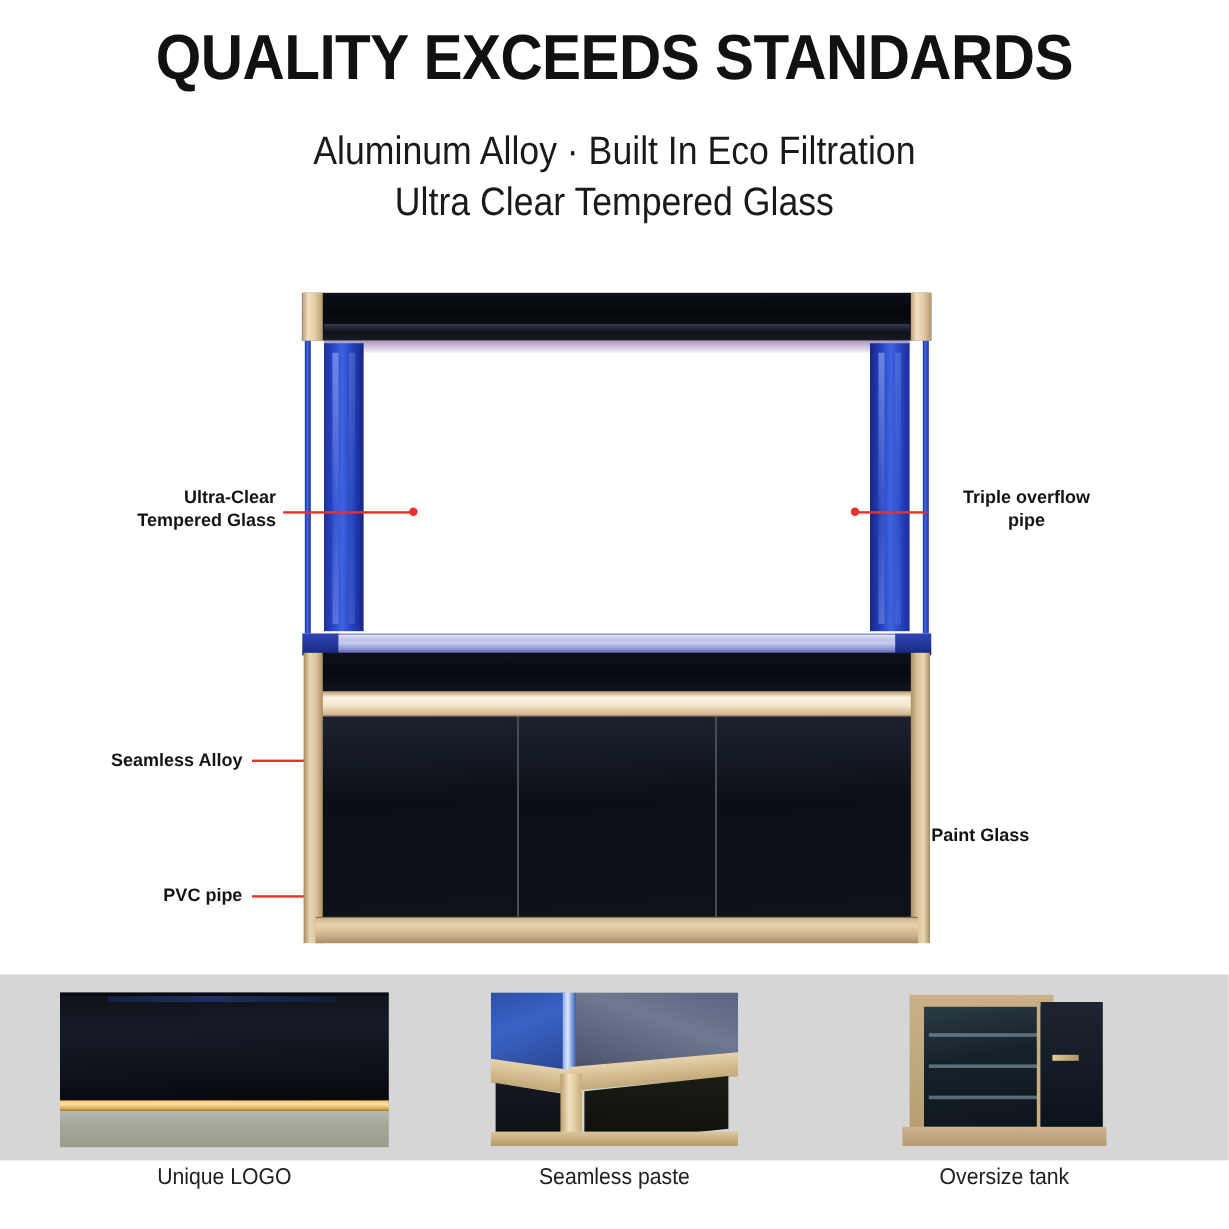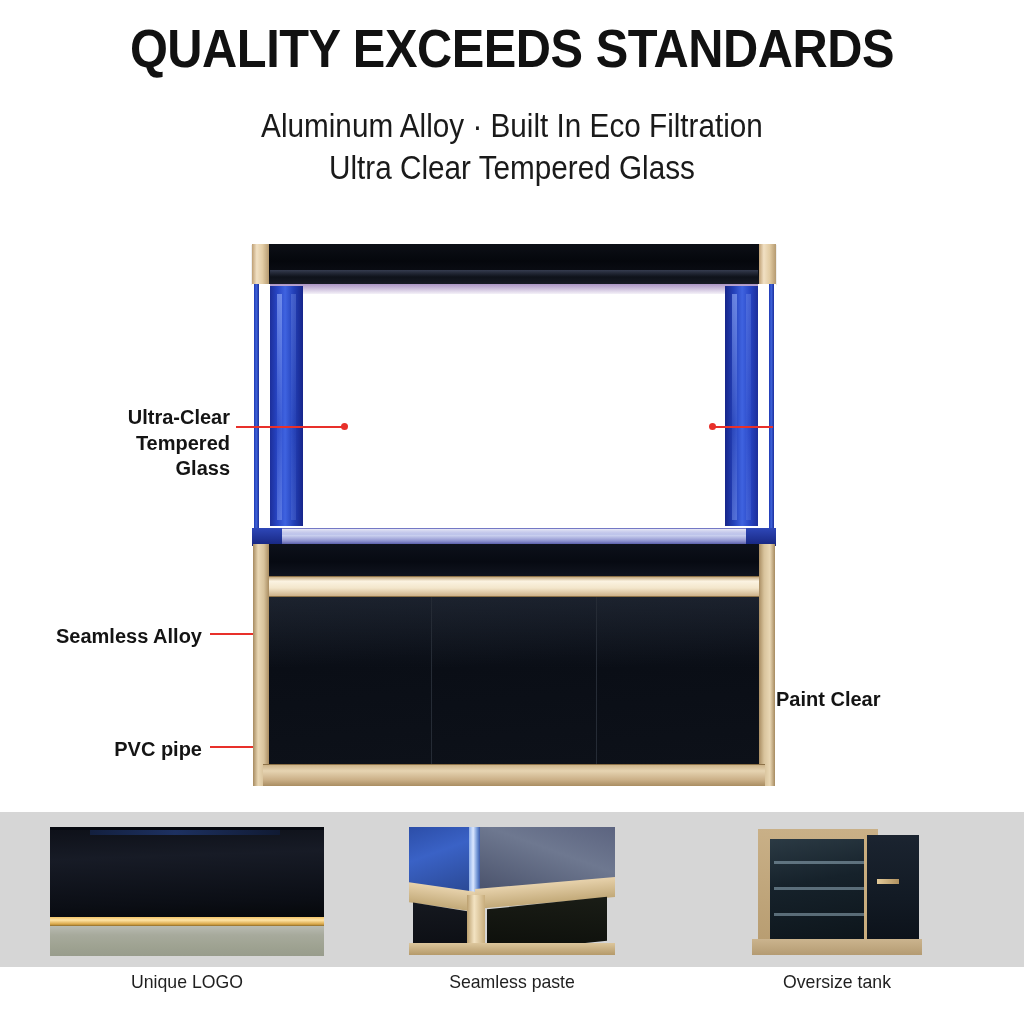--- a/index.html
+++ b/index.html
@@ -206,21 +206,21 @@
     left: 10px; bottom: 0; width: 502px; height: 22px;
     background: linear-gradient(180deg,#cdb48a 0%,#e6d4b2 28%,#cbb088 70%,#a98d62 100%);
     border-top: 1px solid #8d7248;
     box-sizing: border-box;
     z-index: 5;
   }
 
   
   .callout-label {
     position: absolute;
-    font-size: 20px;
+    font-size: 15px;
     font-weight: 700;
     color: #141414;
     line-height: 1.28;
     white-space: pre-line;
   }
   .callout-line {
     position: absolute;
     height: 1.6px;
     background: #e8302a;
   }
@@ -421,28 +421,30 @@
       <div id="cabinet-frame-right"></div>
       <div id="cabinet-plinth"></div>
     </div>
   </div>
 
   <div class="callout-label" style="left:85px; top:205px; width:145px; text-align:right;">Ultra-Clear
 Tempered Glass</div>
   <div class="callout-line" style="left:236px; top:226px; width:108px;"></div>
   <div class="callout-dot" style="left:341px; top:223px;"></div>
 
+  <div class="callout-label" style="left:778px; top:205px; width:155px; text-align:center;">Triple overflow
+pipe</div>
   <div class="callout-line" style="left:715px; top:226px; width:58px;"></div>
   <div class="callout-dot" style="left:709px; top:223px;"></div>
 
   <div class="callout-label" style="left:50px; top:424px; width:152px; text-align:right;">Seamless Alloy</div>
   <div class="callout-line" style="left:210px; top:433px; width:52px;"></div>
   <div class="callout-dot" style="left:259px; top:430px;"></div>
 
-  <div class="callout-label" style="left:776px; top:487px; width:150px; text-align:left;">Paint Clear</div>
+  <div class="callout-label" style="left:776px; top:487px; width:150px; text-align:left;">Paint Glass</div>
   <div class="callout-line" style="left:713px; top:496px; width:58px;"></div>
   <div class="callout-dot" style="left:708px; top:493px;"></div>
 
   <div class="callout-label" style="left:72px; top:537px; width:130px; text-align:right;">PVC pipe</div>
   <div class="callout-line" style="left:210px; top:546px; width:68px;"></div>
   <div class="callout-dot" style="left:276px; top:543px;"></div>
 
 </div>
 
 <div id="thumb-strip">

